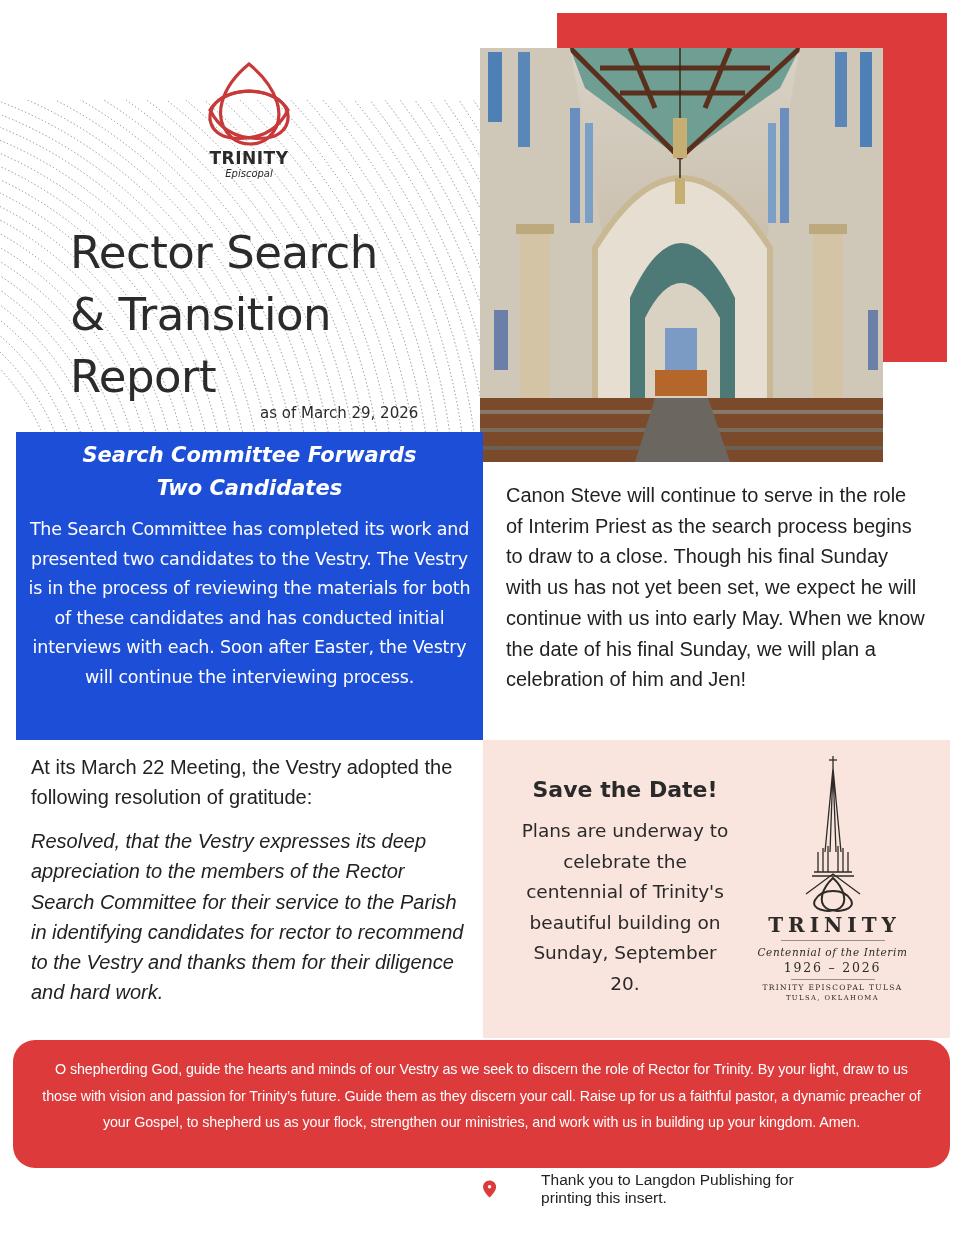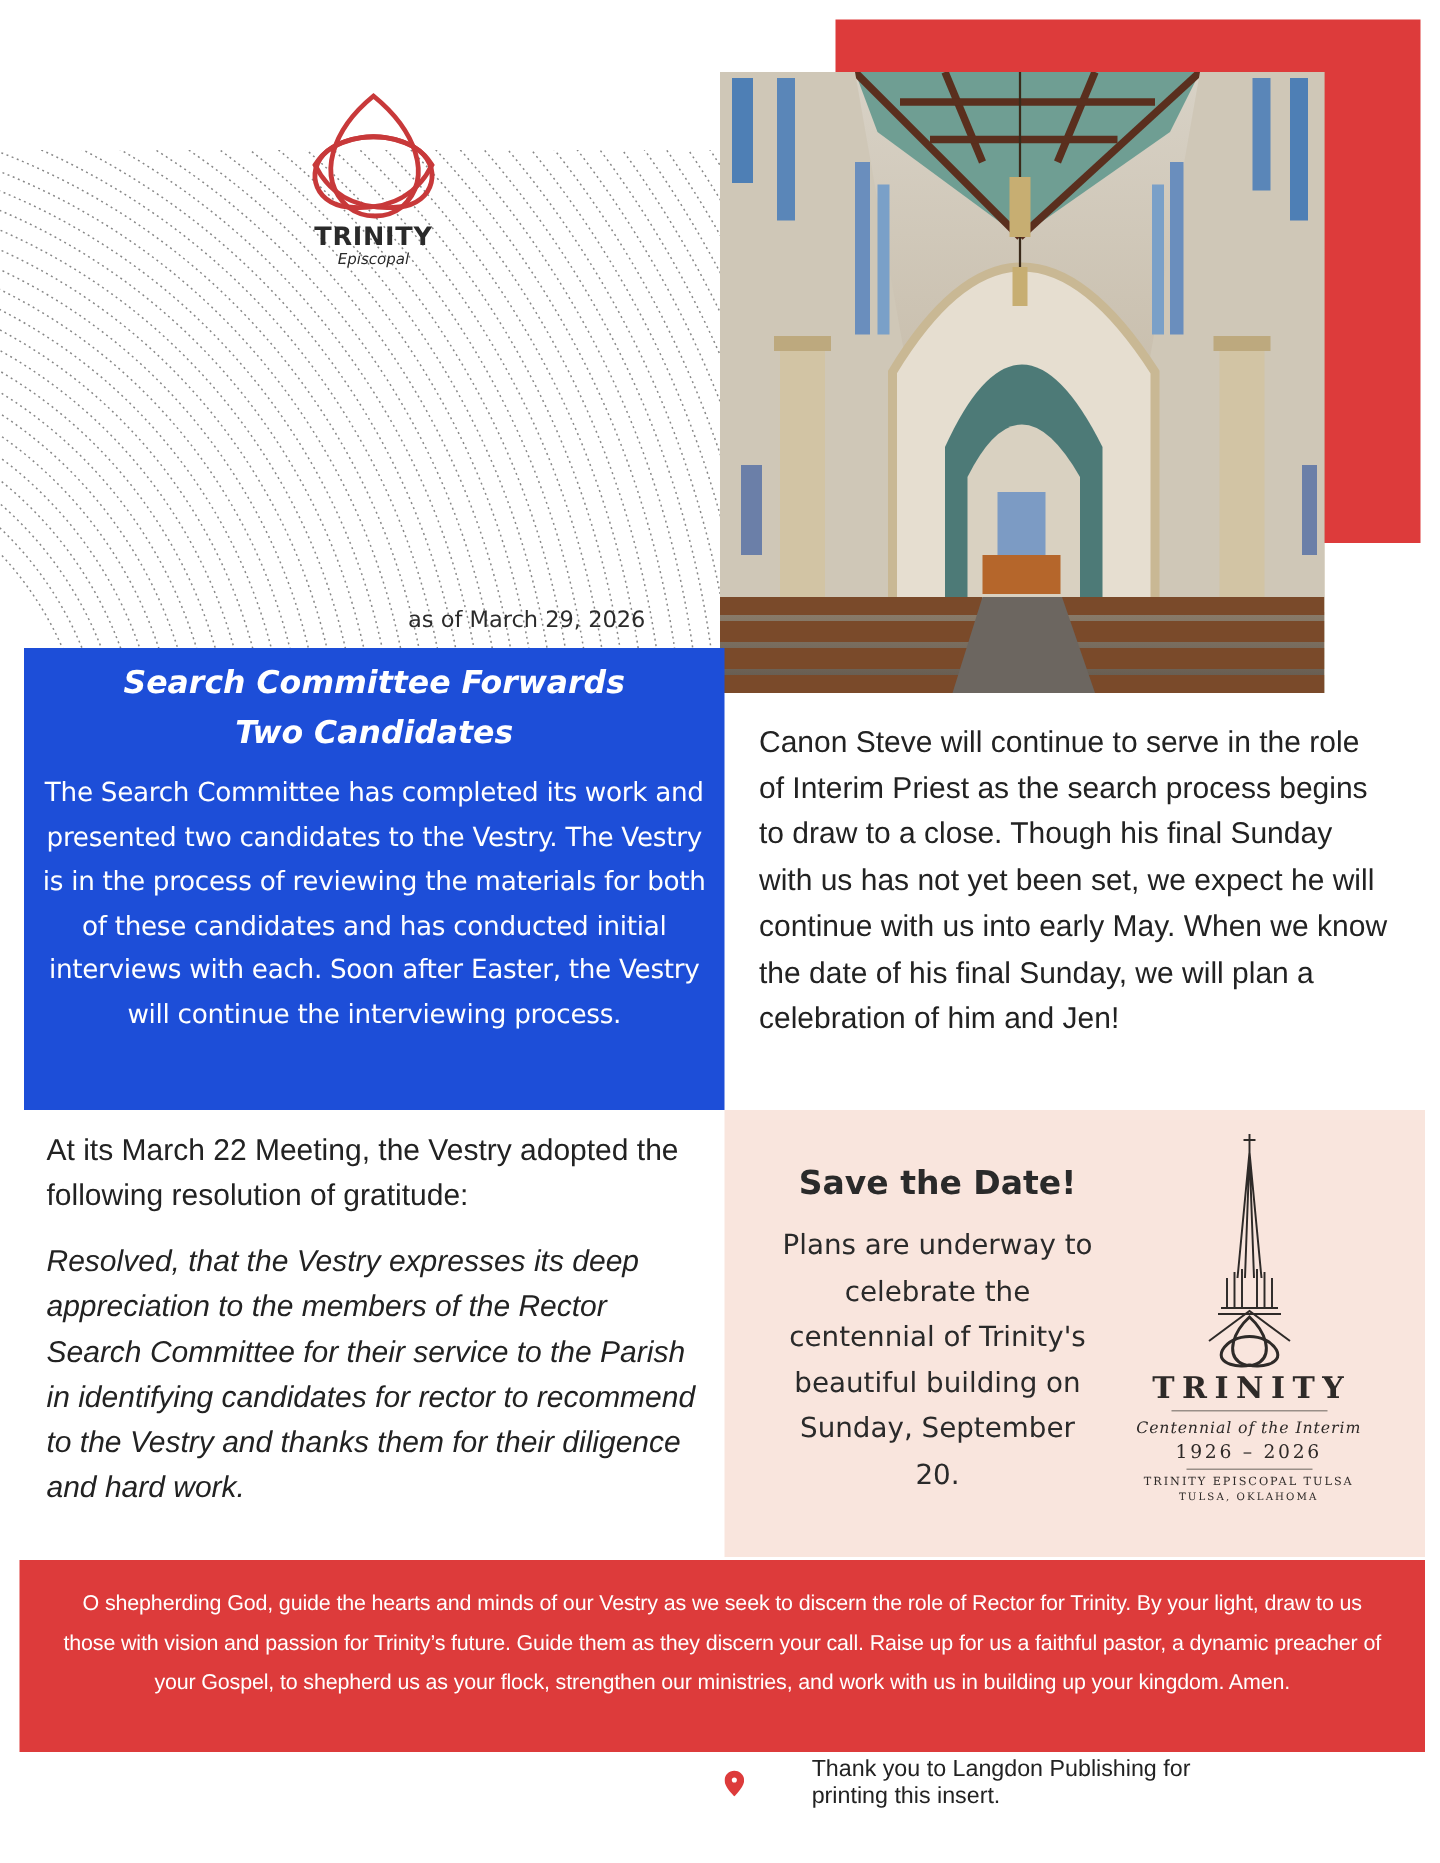--- a/index.html
+++ b/index.html
@@ -13,21 +13,21 @@
 
   
   .logo { position: absolute; left: 196px; top: 60px; width: 106px; text-align: center; }
   .logo svg { display: block; margin: 0 auto; }
   .logo .name { font-family: "DejaVu Sans", sans-serif; font-weight: bold; font-size: 17px; letter-spacing: 0.5px; color: #2a2a2a; margin-top: 1px; line-height: 18px; }
   .logo .sub { font-family: "DejaVu Sans", sans-serif; font-style: italic; font-size: 10px; color: #2a2a2a; line-height: 14px; }
 
   
   .title { position: absolute; left: 70px; top: 222px; font-family: "DejaVu Sans", sans-serif; font-weight: normal; font-size: 45px; line-height: 62px; color: #2b2b2b; letter-spacing: -0.5px; }
   .title span { display: block; background: rgba(255,255,255,0); }
-  .asof { position: absolute; left: 272px; top: 404px; font-family: "DejaVu Sans", sans-serif; font-size: 15px; color: #2b2b2b; }
+  .asof { position: absolute; left: 260px; top: 404px; font-family: "DejaVu Sans", sans-serif; font-size: 15px; color: #2b2b2b; }
 
   
   .red-box { position: absolute; left: 557px; top: 13px; width: 390px; height: 349px; background: #dd3b3b; }
   .photo { position: absolute; left: 480px; top: 48px; width: 403px; height: 414px; overflow: hidden; background: #c9bca6; }
 
   
   .red-panel { position: absolute; left: 16px; top: 432px; width: 467px; height: 308px; background: #1d4ed8; color: #fff; text-align: center; }
   .red-panel h2 { font-family: "DejaVu Sans", sans-serif; font-style: italic; font-weight: bold; font-size: 21px; line-height: 33px; margin-top: 7px; }
   .red-panel p { font-family: "DejaVu Sans", sans-serif; font-size: 17.5px; line-height: 29.5px; margin-top: 10px; padding: 0 12px; letter-spacing: -0.2px; }
 
@@ -47,21 +47,21 @@
   .cent { position: absolute; left: 750px; top: 756px; width: 165px; text-align: center; color: #2e2a28; }
   .cent .spire { display: block; margin: 0 auto; }
   .cent .tname { font-family: "DejaVu Serif", serif; font-weight: bold; font-size: 20px; letter-spacing: 5px; line-height: 22px; margin-top: 2px; padding-left: 4px; }
   .cent .rule { height: 1px; background: #9a8f88; width: 104px; margin: 4px auto; }
   .cent .centtxt { font-family: "DejaVu Serif", serif; font-style: italic; font-size: 10.5px; letter-spacing: 0.6px; line-height: 14px; }
   .cent .years { font-family: "DejaVu Serif", serif; font-size: 12.5px; letter-spacing: 1.8px; line-height: 18px; }
   .cent .church { font-family: "DejaVu Serif", serif; font-size: 7.5px; letter-spacing: 1.3px; line-height: 11px; margin-top: 2px; }
   .cent .city { font-family: "DejaVu Serif", serif; font-size: 6.8px; letter-spacing: 1.4px; line-height: 11px; }
 
   
-  .prayer { position: absolute; left: 13px; top: 1040px; width: 937px; height: 128px; background: #dd3b3b; color: #fff; text-align: center; padding: 16px 26px 0 26px; }
+  .prayer { position: absolute; left: 13px; top: 1040px; width: 937px; height: 128px; background: #dd3b3b; color: #fff; text-align: center; padding: 16px 26px 0 26px; border-radius: 22px; }
   .prayer p { font-size: 14.3px; line-height: 26.5px; letter-spacing: -0.1px; }
 
   .thanks { position: absolute; left: 483px; top: 1176px; height: 26px; display: flex; align-items: center; gap: 40px; }
   .thanks .pin { margin-right: 5px; }
   .thanks span { font-size: 15.5px; color: #222; }
 </style>
 </head>
 <body>
 
 <div class="page">
@@ -122,20 +122,25 @@
       <g fill="none" stroke="#c8393a" stroke-width="3.2">
         <path d="M47 4 C 20 26, 8 58, 30 78 C 40 86, 56 86, 66 78 C 88 58, 74 26, 47 4 Z"></path>
         <path d="M10 54 C 22 34, 54 30, 76 42 C 96 54, 90 80, 66 82 C 44 84, 22 78, 10 54 Z" transform="translate(-2,-4)"></path>
         <path d="M84 54 C 72 34, 40 30, 18 42 C -2 54, 4 80, 28 82 C 50 84, 72 78, 84 54 Z" transform="translate(2,-4)"></path>
       </g>
     </svg>
     <div class="name">TRINITY</div>
     <div class="sub">Episcopal</div>
   </div>
 
+  <h1 class="title">
+    <span>Rector Search</span>
+    <span>&amp; Transition</span>
+    <span>Report</span>
+  </h1>
   <div class="asof">as of March 29, 2026</div>
 
   <div class="red-box"></div>
   <div class="photo">
     <svg width="403" height="414" viewBox="0 0 403 414">
       <defs>
         <linearGradient id="wall" x1="0" y1="0" x2="0" y2="1">
           <stop offset="0" stop-color="#d8d2c6"></stop>
           <stop offset="1" stop-color="#b9ab94"></stop>
         </linearGradient>

